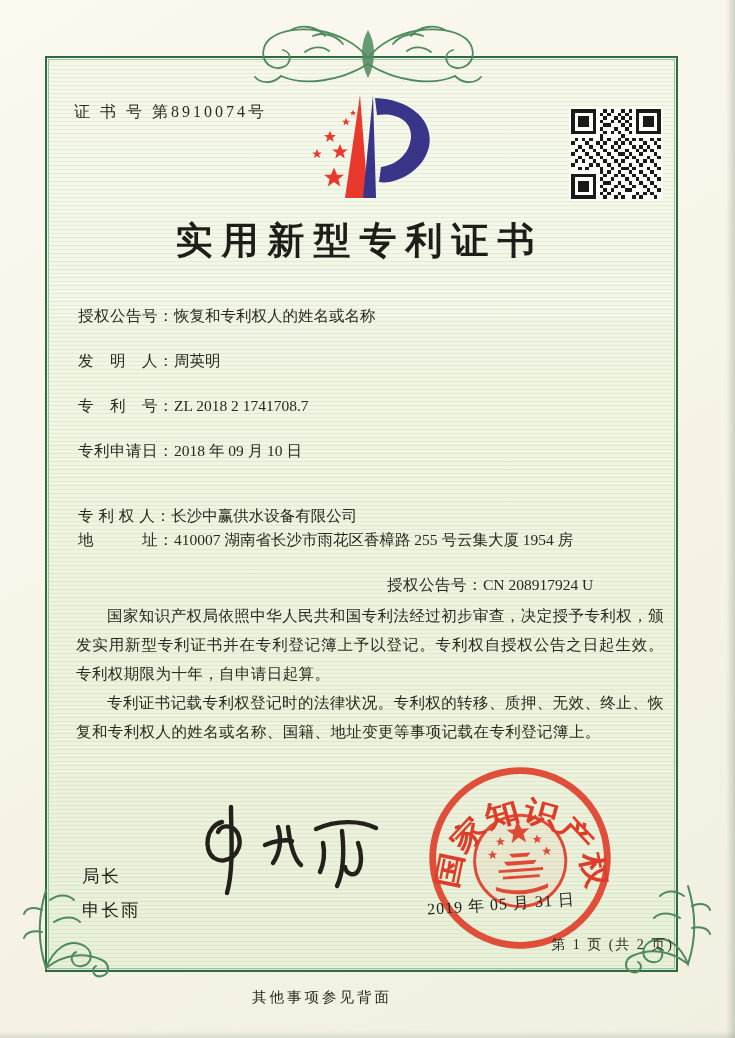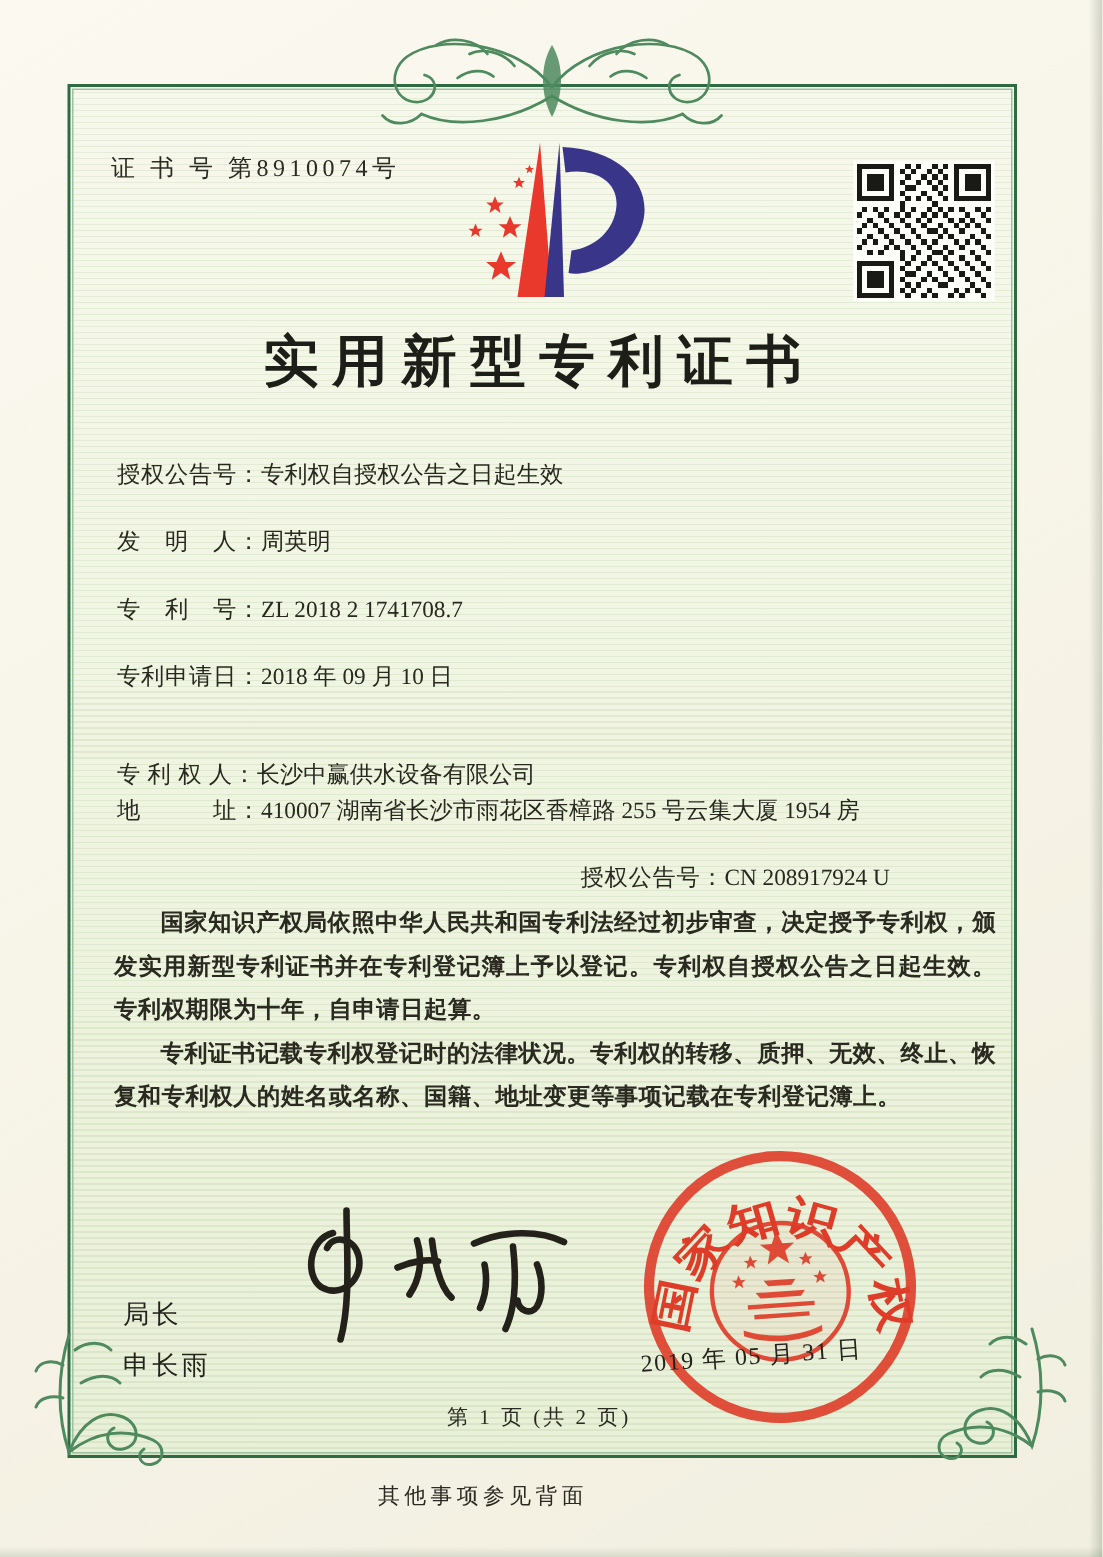--- a/index.html
+++ b/index.html
@@ -39,32 +39,32 @@
     font-size:37px;font-weight:bold;letter-spacing:9px;color:#1e1e19;
   }
 
   .field{position:absolute;left:78px;font-size:15.5px;white-space:nowrap;color:#28281f;}
   .field .lbl{letter-spacing:.5px;}
   .f0{top:306px;} .f1{top:351px;} .f2{top:396px;} .f3{top:441px;}
   .f4{top:486px;margin-top:20px;} .f5{top:530px;} .f6{top:575px;}
   .grant-no{left:387px;top:575px;}
 
   .paras{position:absolute;left:76px;top:601px;width:588px;}
-  .paras p{margin:0;font-size:15.5px;line-height:29px;text-indent:2em;text-align:justify;letter-spacing:.4px;color:#2a2a20;font-weight:bold;}
+  .paras p{margin:0;font-size:15.5px;line-height:29px;text-indent:2em;text-align:justify;letter-spacing:.4px;color:#2a2a20;}
 
   .officer{position:absolute;left:82px;font-size:17.5px;letter-spacing:2px;color:#23231c;margin-top:36px;}
   .officer.t{top:828px;} .officer.n{top:862px;}
   .signature{position:absolute;left:190px;top:800px;}
 
   .seal{position:absolute;left:423px;top:761px;opacity:.93;}
   .seal-date{
     position:absolute;left:427px;top:894px;width:160px;
     font-size:16px;letter-spacing:1px;color:#24231c;transform:rotate(-4deg);z-index:5;white-space:nowrap;
   }
-  .page-no{position:absolute;left:45px;top:936px;width:629px;text-align:center;font-size:14px;letter-spacing:2px;color:#2a2a22;font-family:Liberation Serif, serif;}
+  .page-no{position:absolute;left:45px;top:936px;width:629px;text-align:right;font-size:14px;letter-spacing:2px;color:#2a2a22;font-family:Liberation Serif, serif;}
   .back-note{position:absolute;left:0;top:988px;width:644px;text-align:center;font-size:14.5px;letter-spacing:3px;color:#2a2a22;}
 </style>
 </head>
 <body>
 
 <div class="page">
 
   <div class="frame"></div>
 
   <svg class="orn orn-top" width="310" height="84" viewBox="0 0 310 84">
@@ -160,21 +160,21 @@
                M9 20h1v1h-1z M10 20h1v1h-1z M13 20h1v1h-1z M16 20h1v1h-1z M19 20h1v1h-1z M22 20h1v1h-1z
                M8 21h1v1h-1z M12 21h1v1h-1z M14 21h1v1h-1z M17 21h1v1h-1z M20 21h1v1h-1z M23 21h1v1h-1z
                M9 22h1v1h-1z M11 22h1v1h-1z M15 22h1v1h-1z M16 22h1v1h-1z M21 22h1v1h-1z M24 22h1v1h-1z
                M8 23h1v1h-1z M10 23h1v1h-1z M13 23h1v1h-1z M18 23h1v1h-1z M20 23h1v1h-1z M22 23h1v1h-1z
                M9 24h1v1h-1z M12 24h1v1h-1z M14 24h1v1h-1z M17 24h1v1h-1z M19 24h1v1h-1z M23 24h1v1h-1z"></path>
     </g>
   </svg>
 
   <div class="title">实用新型专利证书</div>
 
-  <div class="field f0"><span class="lbl">授权公告号：</span><span class="val">专利权自授权公告之日起生效</span></div>
+  <div class="field f0"><span class="lbl">授权公告号：</span><span class="val">恢复和专利权人的姓名或名称</span></div>
   <div class="field f1"><span class="lbl">发　明　人：</span><span class="val">周英明</span></div>
   <div class="field f2"><span class="lbl">专　利　号：</span><span class="val">ZL 2018 2 1741708.7</span></div>
   <div class="field f3"><span class="lbl">专利申请日：</span><span class="val">2018 年 09 月 10 日</span></div>
   <div class="field f4"><span class="lbl">专 利 权 人：</span><span class="val">长沙中赢供水设备有限公司</span></div>
   <div class="field f5"><span class="lbl">地　　　址：</span><span class="val">410007 湖南省长沙市雨花区香樟路 255 号云集大厦 1954 房</span></div>
   <div class="field grant-no"><span class="lbl">授权公告号：</span><span class="val">CN 208917924 U</span></div>
 
   <div class="paras">
     <p>国家知识产权局依照中华人民共和国专利法经过初步审查，决定授予专利权，颁发实用新型专利证书并在专利登记簿上予以登记。专利权自授权公告之日起生效。专利权期限为十年，自申请日起算。</p>
     <p>专利证书记载专利权登记时的法律状况。专利权的转移、质押、无效、终止、恢复和专利权人的姓名或名称、国籍、地址变更等事项记载在专利登记簿上。</p>

